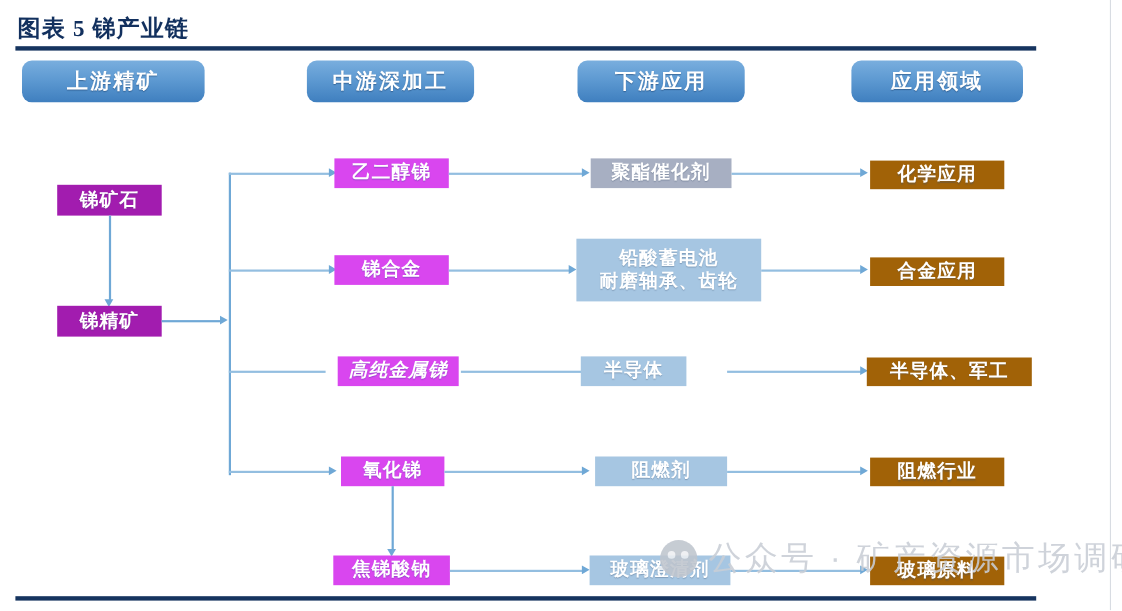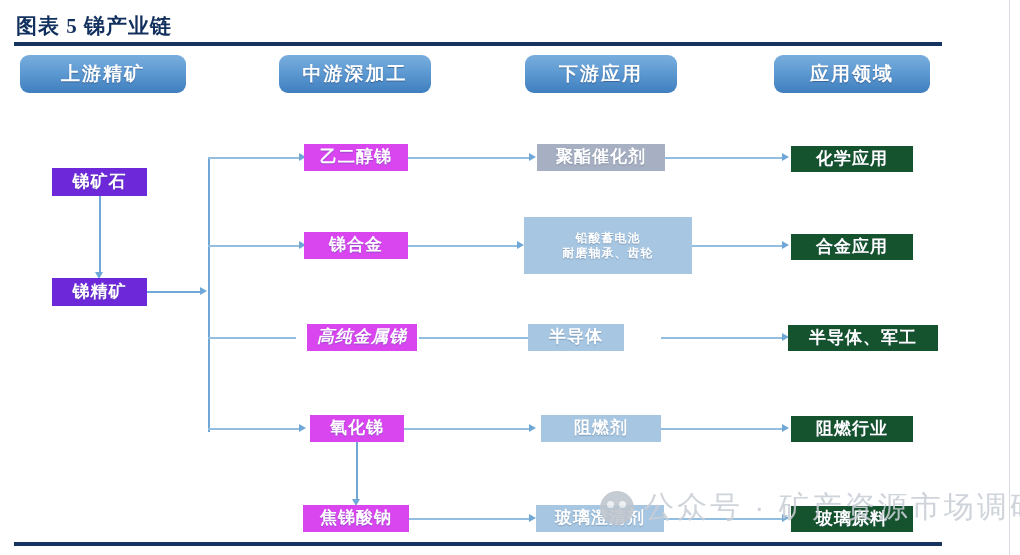--- a/index.html
+++ b/index.html
@@ -73,25 +73,25 @@
     text-align: center;
     color: #ffffff;
     font-weight: bold;
     font-size: 17px;
     letter-spacing: 1px;
     line-height: 1.22;
     box-sizing: border-box;
     text-shadow: 0 1px 1px rgba(60,80,110,0.35);
     white-space: pre-line;
   }
-  .node.slate      { background: #6d28d9; }
+  .node.slate      { background: #a21caf; }
   .node.cyan       { background: #d946ef; text-shadow: 0 1px 1px rgba(0,80,120,0.30); }
   .node.steel      { background: #A7AFC2; }
   .node.lightblue  { background: #A6C6E2; }
-  .node.bluegray   { background: #14532d; }
+  .node.bluegray   { background: #a16207; }
 
   
   .ln {
     position: absolute;
     background: #6FA8D6;
   }
   .ln.h { height: 1.6px; }
   .ln.v { width: 1.6px; }
   .ln.pale { background: #93BEE0; }
 
@@ -220,21 +220,21 @@
   <div class="arrow-r" style="left:529px; top:333px;"></div>
 
   <div class="ln h pale" style="left:404px; top:428px; width:128px;"></div>
   <div class="arrow-r" style="left:529px; top:424px;"></div>
 
   <div class="ln h pale" style="left:409px; top:518px; width:123px;"></div>
   <div class="arrow-r" style="left:529px; top:514px;"></div>
 
   <div class="node steel" style="left:537px; top:144px; width:128px; height:27px;">聚酯催化剂</div>
 
-  <div class="node lightblue" style="left:524px; top:217px; width:168px; height:57px; font-size:12px;">铅酸蓄电池
+  <div class="node lightblue" style="left:524px; top:217px; width:168px; height:57px; font-size:17px;">铅酸蓄电池
 耐磨轴承、齿轮</div>
 
   <div class="node lightblue" style="left:528px; top:324px; width:96px; height:27px;">半导体</div>
 
   <div class="node lightblue" style="left:541px; top:415px; width:120px; height:27px;">阻燃剂</div>
 
   <div class="node lightblue" style="left:536px; top:505px; width:128px; height:27px;">玻璃澄清剂</div>
 
   <div class="ln h pale" style="left:665px; top:157px; width:120px;"></div>
   <div class="arrow-r" style="left:782px; top:153px;"></div>

